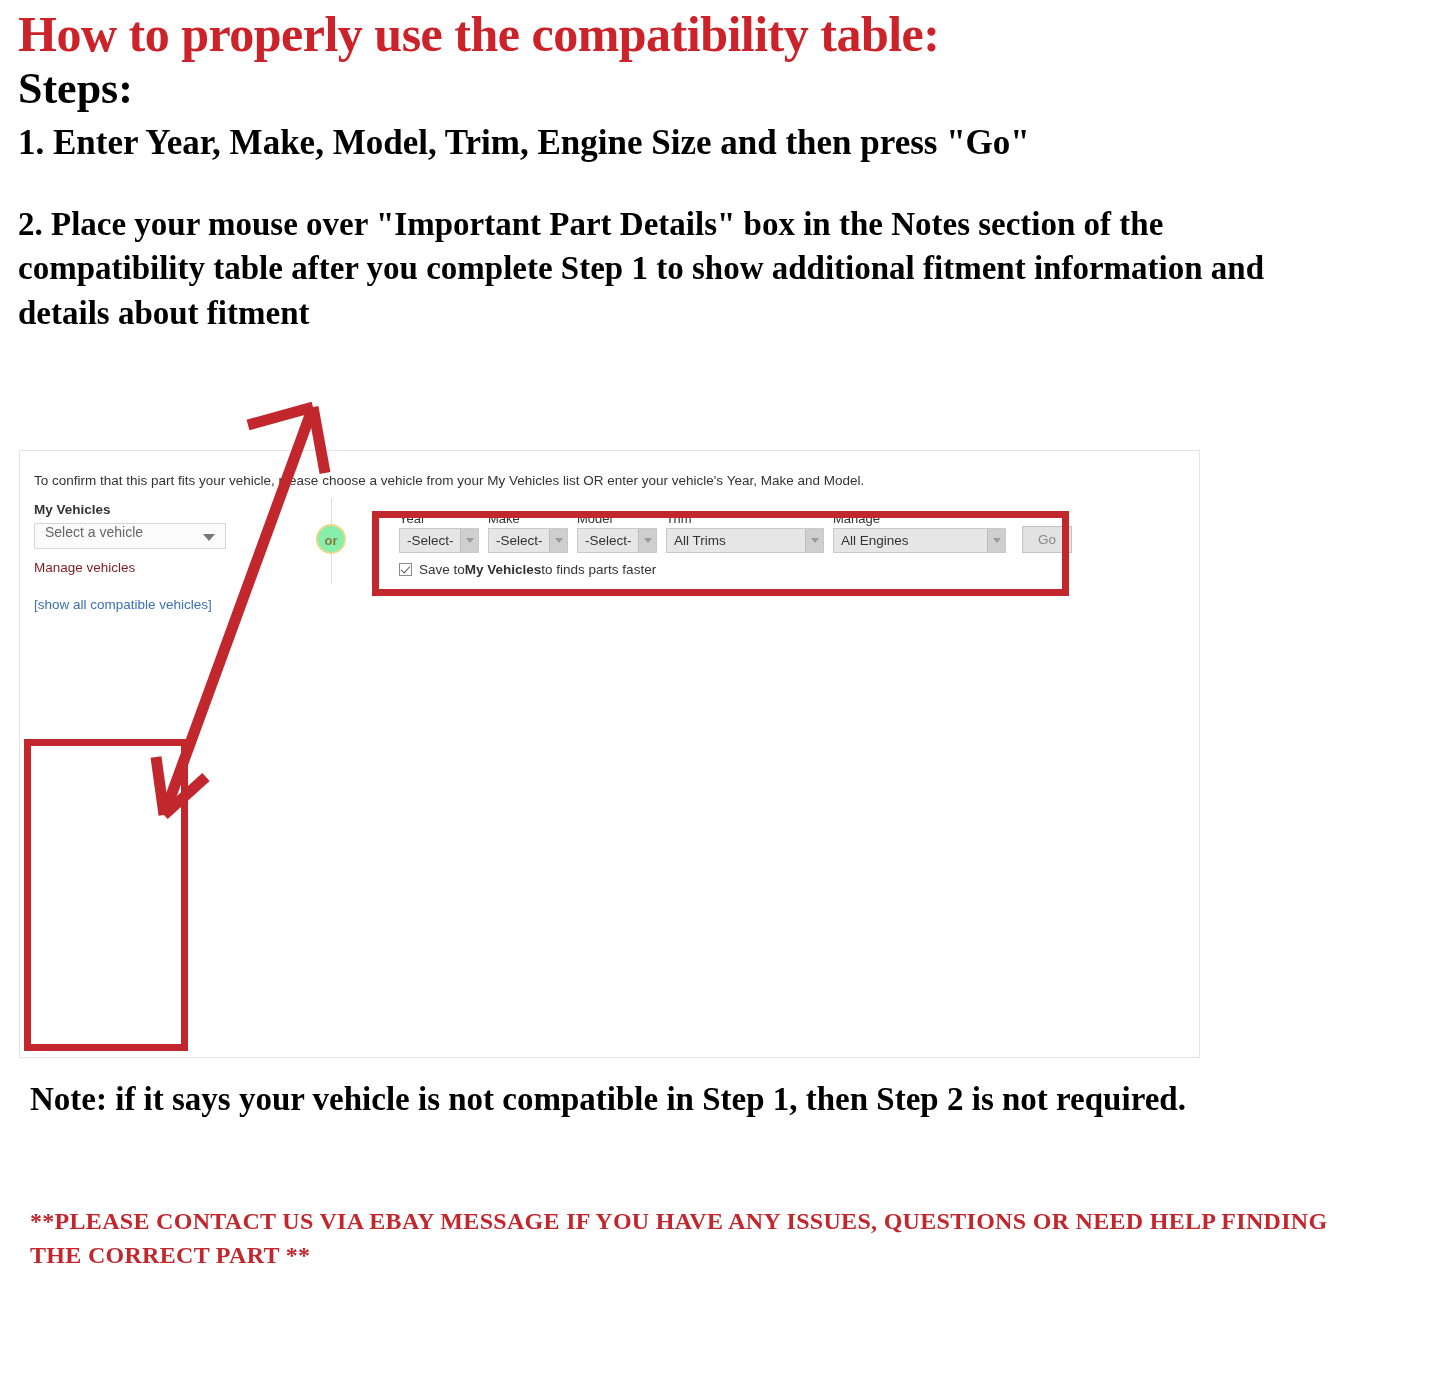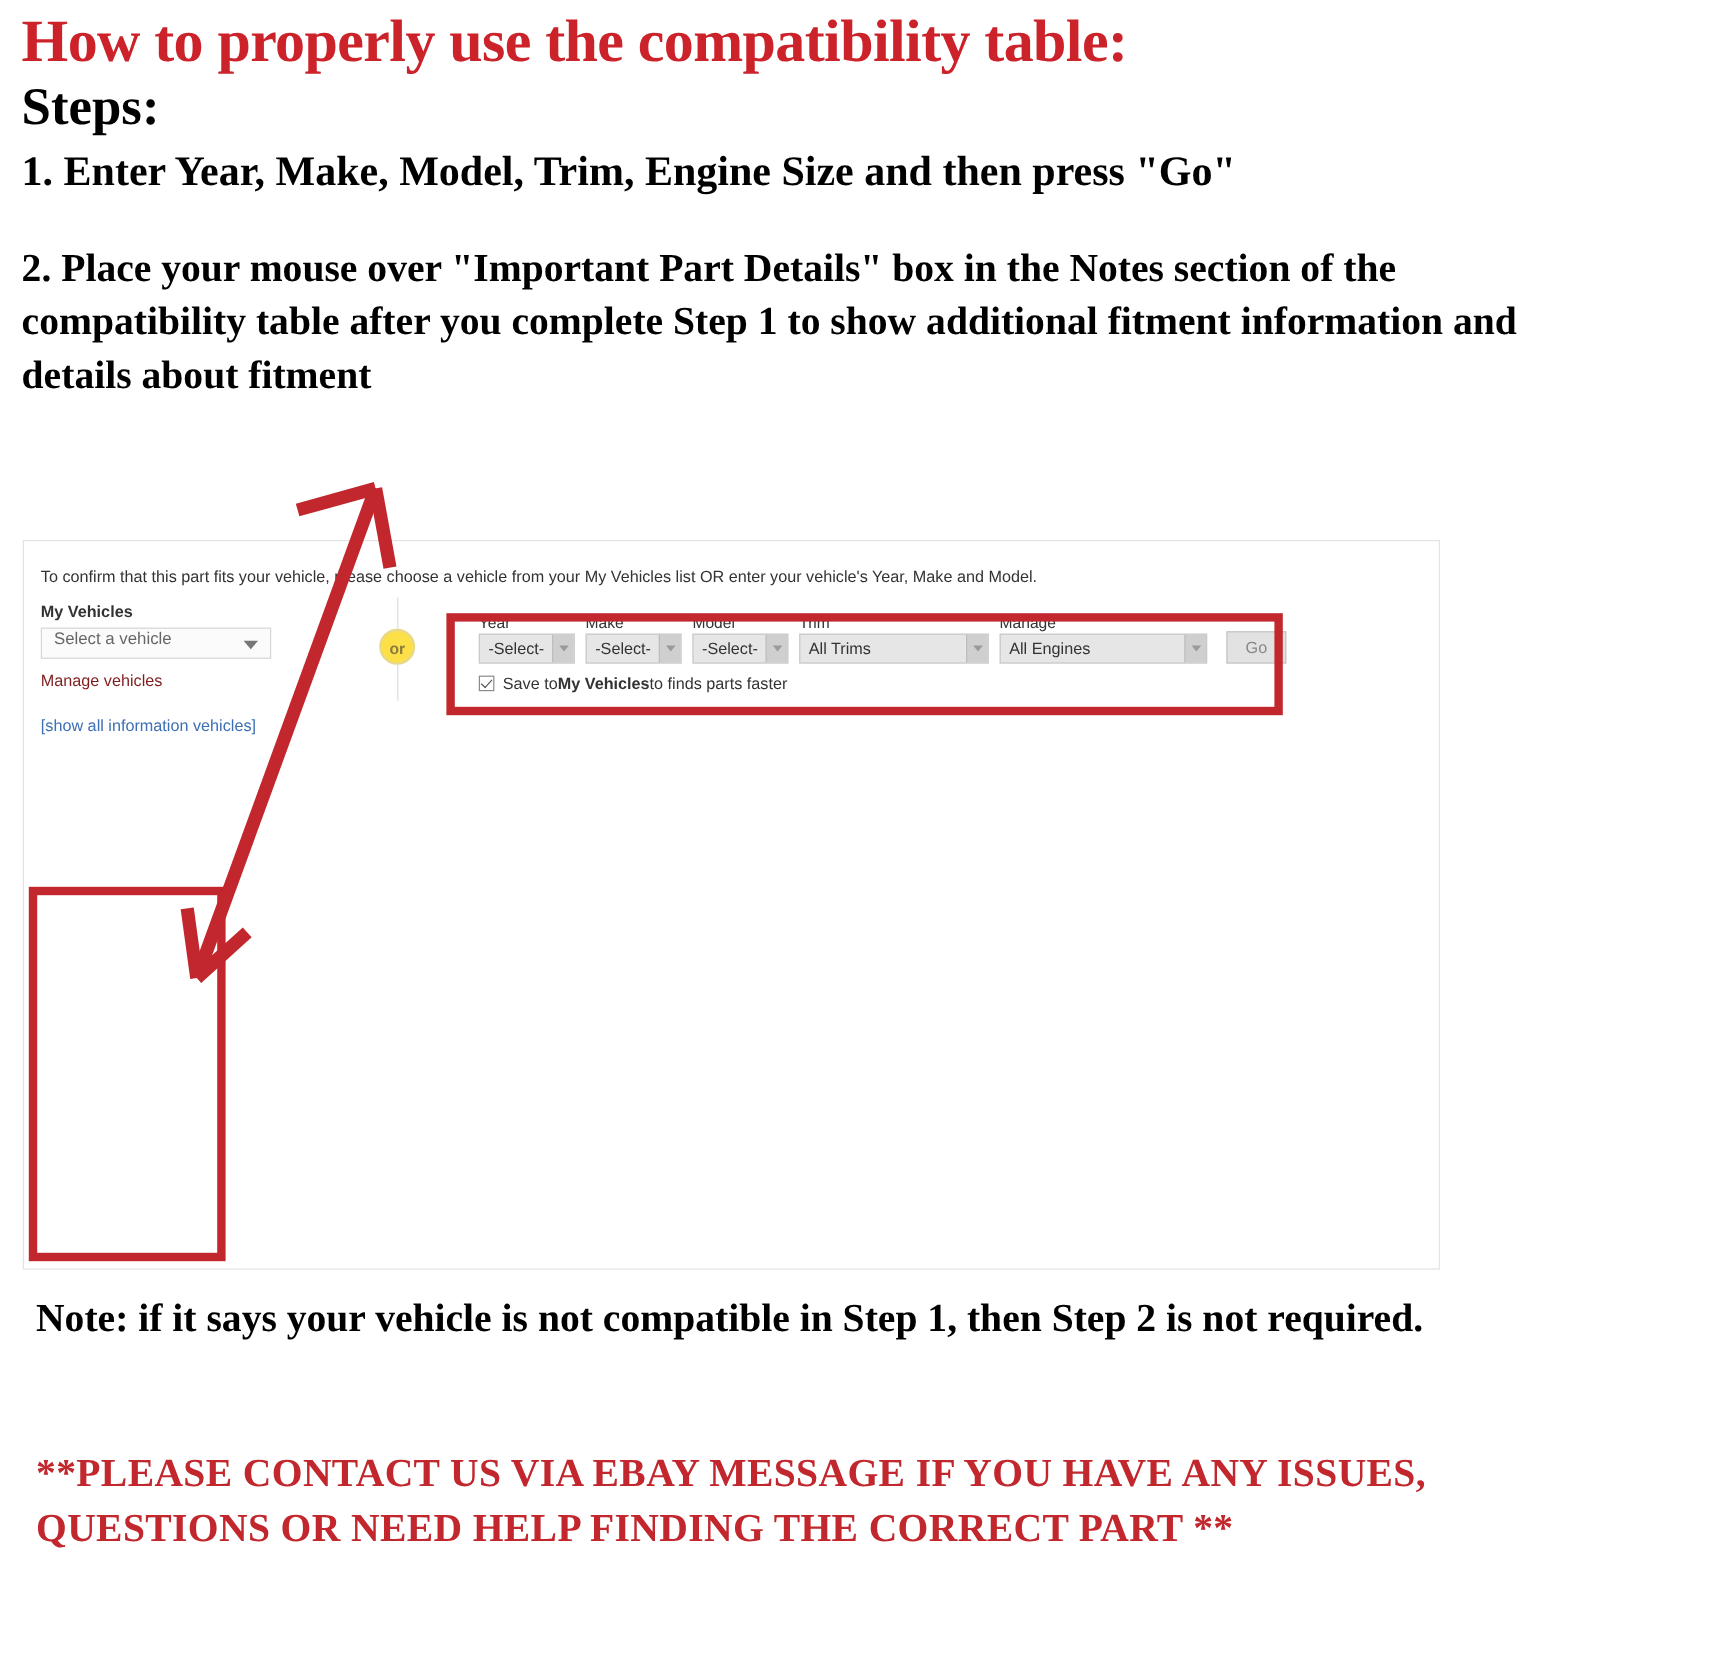--- a/index.html
+++ b/index.html
@@ -155,21 +155,21 @@
     background: #dcdcdc;
   }
   .or-circle {
     position: absolute;
     left: 6px;
     top: 26px;
     width: 30px;
     height: 30px;
     border-radius: 50%;
     border: 2px solid #e8d98a;
-    background: #fde047;
+    background: #86efac;
     color: #8a7b3c;
     font-size: 13px;
     line-height: 30px;
     text-align: center;
     box-sizing: border-box;
     font-weight: bold;
   }
 
   
   .ymmte-box {
@@ -303,21 +303,21 @@
     line-height: 1.42;
     color: #000000;
   }
   .contact-block {
     position: absolute;
     left: 30px;
     top: 1205px;
     width: 1340px;
     font-family: "Liberation Serif", serif;
     font-weight: bold;
-    font-size: 33px;
+    font-size: 24px;
     line-height: 1.4;
     color: #c1272d;
     letter-spacing: 0.3px;
   }
 </style>
 </head>
 <body>
 
 <div class="headline-block">
   <div class="title-red">How to properly use the compatibility table:</div>
@@ -333,21 +333,21 @@
 
     <div class="chooser-row">
 
       <div class="myveh-col">
         <div class="myveh-label">My Vehicles</div>
         <div class="veh-select">
           <span>Select a vehicle</span>
           <span class="caret"></span>
         </div>
         <div class="manage-link">Manage vehicles</div>
-        <div class="showall-link">[show all information vehicles]</div>
+        <div class="showall-link">[show all compatible vehicles]</div>
       </div>
 
       <div class="or-divider">
         <div class="vline"></div>
         <div class="or-circle">or</div>
       </div>
 
       <div class="ymmte-box">
         <div class="ymmte-fields">
 

